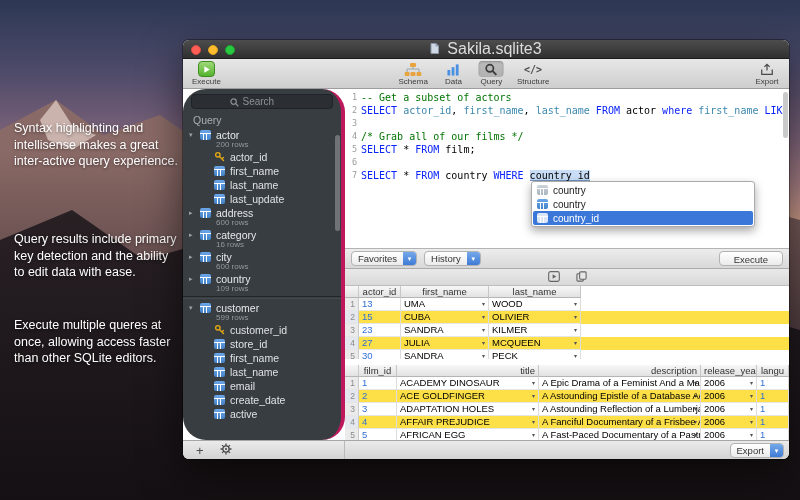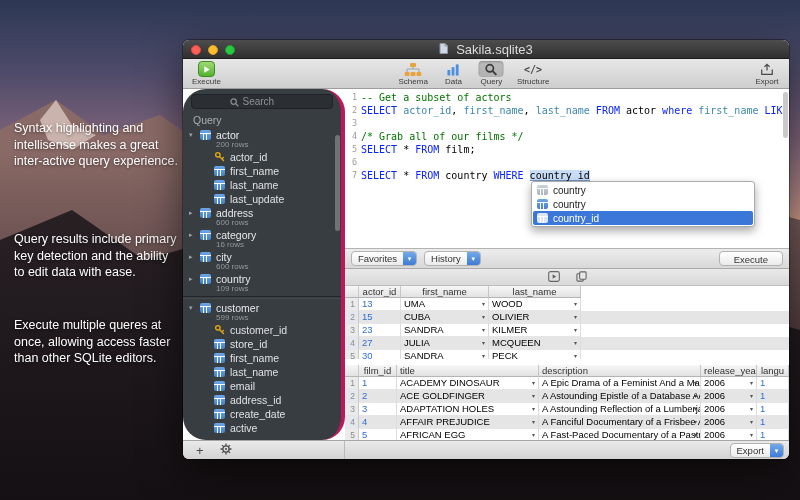--- a/index.html
+++ b/index.html
@@ -24,21 +24,21 @@
   .window { position:absolute; left:183px; top:40px; width:606px; height:419px; border-radius:6px;
     overflow:hidden; box-shadow:0 16px 40px rgba(0,0,0,.55), 0 0 0 1px rgba(0,0,0,.35);
     display:flex; flex-direction:column; background:#fff; }
 
   .titlebar { height:19px; flex:none; background:linear-gradient(#4d4d4d,#303030); position:relative;
     display:flex; align-items:center; justify-content:center; border-bottom:1px solid #1c1c1c; }
   .lights { position:absolute; left:8px; top:4.5px; display:flex; gap:7px; }
   .light { width:10px; height:10px; border-radius:50%; }
   .light.red{background:#ff5f57;border:1px solid #d94c43} .light.yellow{background:#febc2e;border:1px solid #d9a022}
   .light.green{background:#28c840;border:1px solid #1ea42f}
-  .title { display:flex; align-items:center; gap:8px; color:#dcdcdc; font-size:13px; }
+  .title { display:flex; align-items:center; gap:8px; color:#dcdcdc; font-size:16px; }
 
   .toolbar { height:30px; flex:none; background:linear-gradient(#e7e7e7,#cecece); border-bottom:1px solid #9d9d9d;
     display:flex; align-items:center; padding:0 9px; position:relative; }
   .tb-item { display:flex; flex-direction:column; align-items:center; gap:0; font-size:8px; color:#3c3c3c; line-height:9px; }
   .tb-center { position:absolute; left:50%; transform:translateX(-58%); display:flex; gap:13px; align-items:flex-end; }
   .tb-right { margin-left:auto; }
   .icon-wrap { height:16px; display:flex; align-items:center; justify-content:center; padding:0 6px; border-radius:4px; }
   .icon-wrap.active { background:rgba(0,0,0,.18); box-shadow:inset 0 1px 2px rgba(0,0,0,.25); }
   .play-btn { width:17px; height:16px; border-radius:4px; background:linear-gradient(#9fd97a,#55b32e); border:1px solid #3f8c22;
     display:flex; align-items:center; justify-content:center; }
@@ -104,24 +104,24 @@
   .grid-wrap2 { flex:1; overflow:hidden; }
   table.grid { border-collapse:separate; border-spacing:0; table-layout:fixed; width:100%; font-size:9.5px; }
   .grid th { font-weight:normal; height:12px; padding:0 3px; color:#333; background:linear-gradient(#f7f7f7,#e2e2e2);
     border-right:1px solid #c6c6c6; border-bottom:1px solid #b5b5b5; overflow:hidden; white-space:nowrap; }
   .grid td { height:12px; padding:0 3px; border-right:1px solid #dcdcdc; border-bottom:1px solid #e6e6e6;
     overflow:hidden; white-space:nowrap; line-height:12px; }
   .grid .gutter { background:#ebebeb; color:#8a8a8a; text-align:right; font-size:8.5px; border-right:1px solid #c9c9c9; }
   .grid th.gutter { background:linear-gradient(#f7f7f7,#e2e2e2); }
   .grid .num { color:#2f6fd6;margin-left:12px; }
   .grid .filler { border:none; background:#fff; }
-  .grid tr.alt td { background:#e5e5e5; }
+  .grid tr.alt td { background:#fde047; }
   .grid tr.alt td.gutter { background:#e4e8ee; }
   .cell-caret { float:right; font-size:6px; color:#555; line-height:12px; }
-  .th-c { text-align:left; }
+  .th-c { text-align:right; }
 
   .statusbar { height:19px; flex:none; background:linear-gradient(#eaeaea,#d3d3d3); border-top:1px solid #a6a6a6;
     position:relative; display:flex; align-items:center; }
   .sb-left { width:162px; height:100%; border-right:1px solid #b9b9b9; display:flex; align-items:center; gap:16px; padding-left:13px; }
   .plus-glyph { font-size:13px; color:#4a4a4a; line-height:13px; }
   .sb-summary { position:absolute; left:162px; right:0; text-align:center; font-size:9.5px; color:#3d3d3d; }
   .sb-export { position:absolute; right:5px; top:2px; }
 </style>
 </head>
 <body>
@@ -317,24 +317,20 @@
             <span class="tbl-icon"></span>
             <span>first_name</span>
           </div>
         <div class="tree-col">
             <span class="tbl-icon"></span>
             <span>last_name</span>
           </div>
         <div class="tree-col">
             <span class="tbl-icon"></span>
             <span>email</span>
-          </div>
-        <div class="tree-col">
-            <span class="tbl-icon"></span>
-            <span>address_id</span>
           </div>
         <div class="tree-col">
             <span class="tbl-icon"></span>
             <span>create_date</span>
           </div>
         <div class="tree-col">
             <span class="tbl-icon"></span>
             <span>active</span>
           </div>
       </div>

